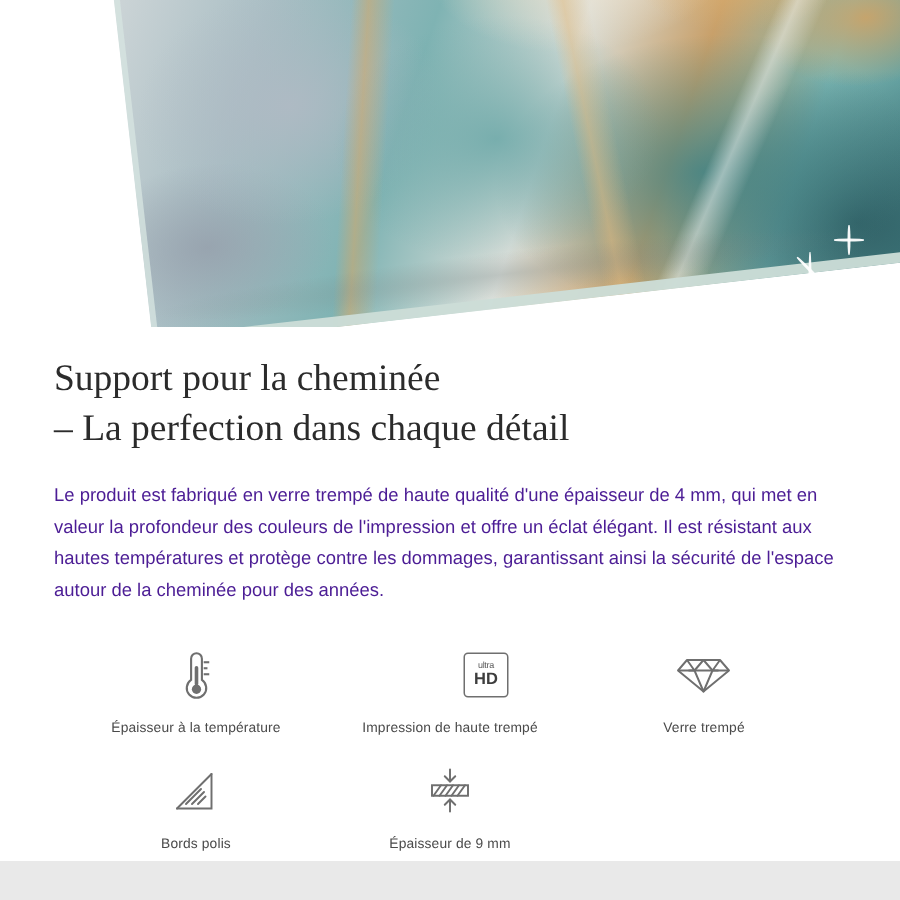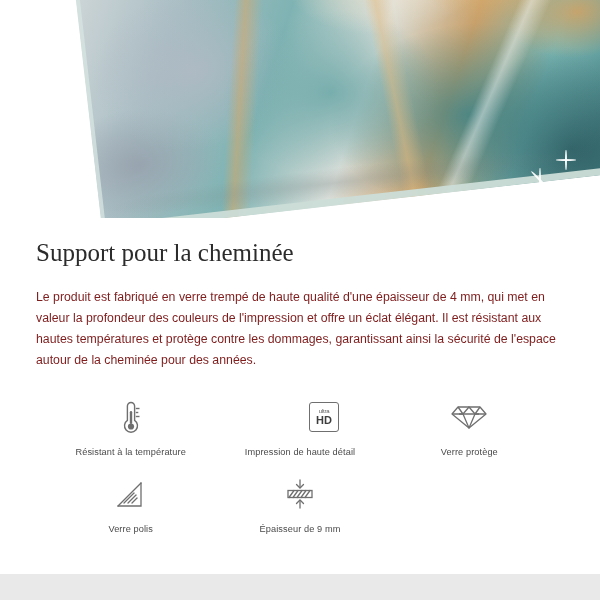--- a/index.html
+++ b/index.html
@@ -104,21 +104,21 @@
     font-size: 25px;
     line-height: 1.32;
     color: #2b2b2b;
     margin: 18px 0 0 0;
     font-weight: 400;
   }
   .headline .l2 { display: block; }
   .body-copy {
     font-size: 12.3px;
     line-height: 1.72;
-    color: #7f1d1d;
+    color: #4c1d95;
     margin: 18px 0 0 0;
     max-width: 524px;
   }
 
   
   .features {
     margin-top: 22px;
     display: grid;
     grid-template-columns: repeat(3, 1fr);
     grid-row-gap: 14px;
@@ -186,76 +186,77 @@
     </div>
     <div class="sparkle" style="left:556px; top:150px; width:20px; height:20px;">
       <span class="h" style="left:0; top:9px; width:20px;"></span>
       <span class="v" style="left:9px; top:0; height:20px;"></span>
     </div>
   </div>
 
   <div class="content">
     <h1 class="headline">
       <span>Support pour la cheminée</span>
+      <span class="l2">– La perfection dans chaque détail</span>
     </h1>
 
     <p class="body-copy">Le produit est fabriqué en verre trempé de haute qualité d'une épaisseur de 4 mm, qui met en valeur la profondeur des couleurs de l'impression et offre un éclat élégant. Il est résistant aux hautes températures et protège contre les dommages, garantissant ainsi la sécurité de l'espace autour de la cheminée pour des années.</p>
 
     <div class="features">
 
       <div class="feature">
         <div class="feature-icon">
           <svg width="26" height="40" viewBox="0 0 26 40" fill="none" stroke="#6f6f6f" stroke-width="1.4">
             <path d="M13 5.5a3.6 3.6 0 0 1 3.6 3.6v14.2a6.5 6.5 0 1 1-7.2 0V9.1A3.6 3.6 0 0 1 13 5.5z"></path>
             <circle cx="13" cy="29.5" r="3.1" fill="#6f6f6f" stroke="none"></circle>
             <rect x="11.8" y="14" width="2.4" height="13" rx="1.2" fill="#6f6f6f" stroke="none"></rect>
             <line x1="17.8" y1="11.5" x2="21.5" y2="11.5"></line>
             <line x1="17.8" y1="15.5" x2="20.3" y2="15.5"></line>
             <line x1="17.8" y1="19.5" x2="21.5" y2="19.5"></line>
           </svg>
         </div>
-        <div class="feature-label">Résistant à la température</div>
+        <div class="feature-label">Épaisseur à la température</div>
       </div>
 
       <div class="feature">
         <div class="feature-icon">
           <div class="hd-badge">
             <span class="t1">ultra</span>
             <span class="t2">HD</span>
           </div>
         </div>
-        <div class="feature-label">Impression de haute détail</div>
+        <div class="feature-label">Impression de haute trempé</div>
       </div>
 
 
       <div class="feature">
         <div class="feature-icon">
           <svg width="36" height="32" viewBox="0 0 36 32" fill="none" stroke="#6f6f6f" stroke-width="1.3" stroke-linejoin="round">
             <path d="M7 6h22l6 7-17 14L1 13z"></path>
             <path d="M1 13h34"></path>
             <path d="M7 6l5 7-4 0"></path>
             <path d="M29 6l-5 7 4 0"></path>
             <path d="M12 13l6 14 6-14"></path>
             <path d="M12 13l6-7 6 7"></path>
           </svg>
         </div>
-        <div class="feature-label">Verre protège</div>
+        <div class="feature-label">Verre trempé</div>
       </div>
 
       <div class="feature">
         <div class="feature-icon">
           <svg width="34" height="30" viewBox="0 0 34 30" fill="none" stroke="#6f6f6f" stroke-width="1.3" stroke-linecap="round">
             <path d="M4 27L27 4"></path>
             <path d="M4 27h23V4"></path>
             <path d="M10 24l10-10"></path>
             <path d="M14 24l8-8"></path>
             <path d="M18 24l5-5"></path>
           </svg>
         </div>
-        <div class="feature-label">Verre polis</div>
+        <div class="feature-label">Bords polis</div>
       </div>
 
       <div class="feature">
         <div class="feature-icon">
           <svg width="38" height="32" viewBox="0 0 38 32" fill="none" stroke="#6f6f6f" stroke-width="1.3" stroke-linecap="round">
             <path d="M19 2v7"></path>
             <path d="M15.5 6.5L19 10l3.5-3.5"></path>
             <rect x="7" y="12.5" width="24" height="7"></rect>
             <path d="M8 19.5l5-7M12 19.5l5-7M16 19.5l5-7M20 19.5l5-7M24 19.5l5-7"></path>
             <path d="M19 30v-7"></path>

